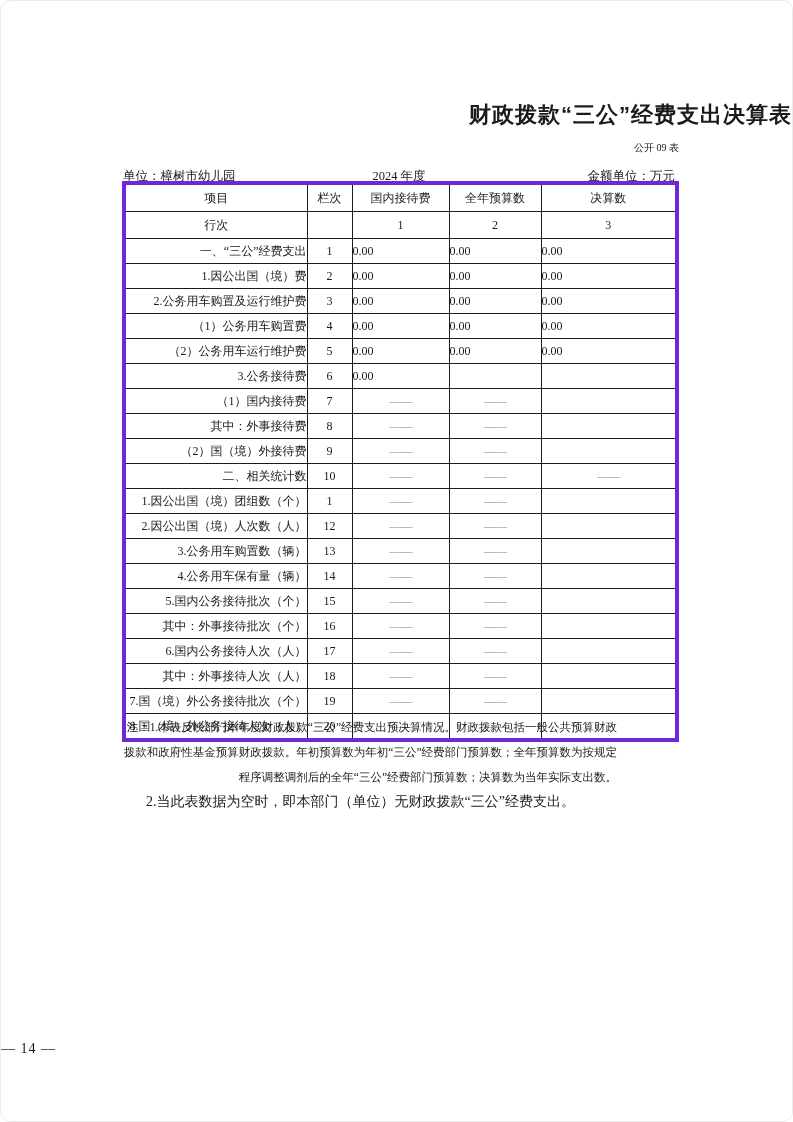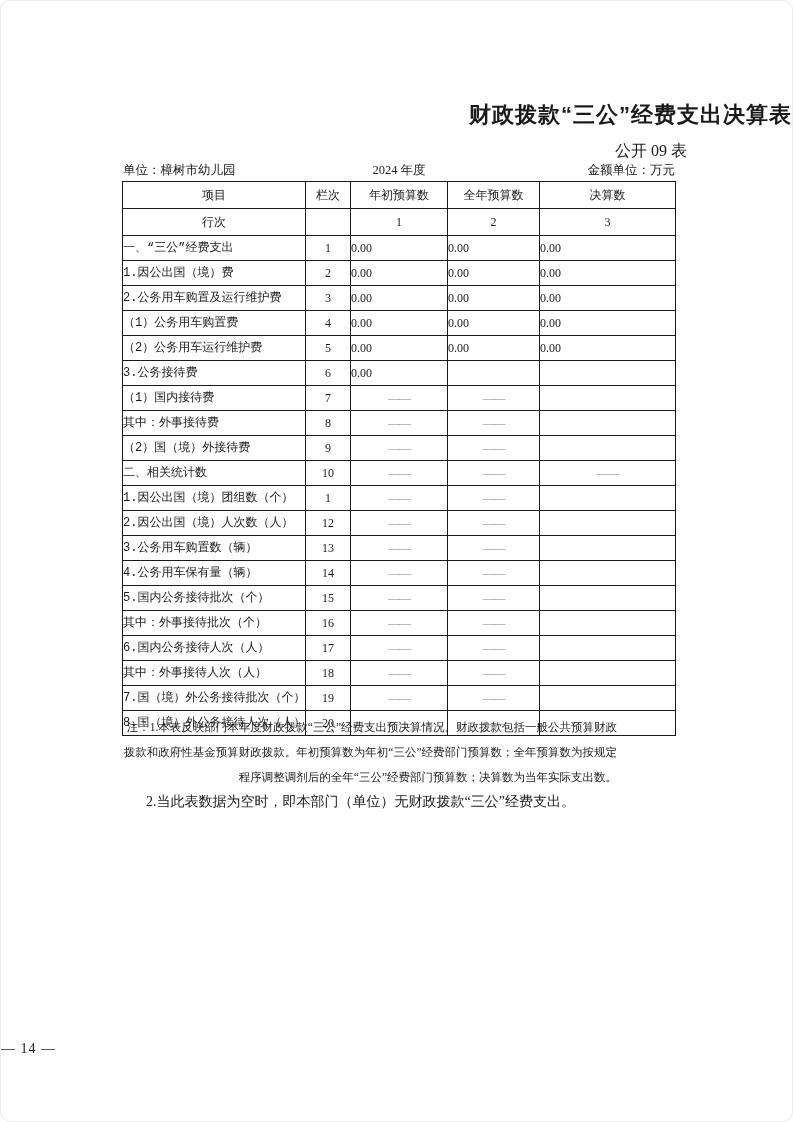--- a/index.html
+++ b/index.html
@@ -14,47 +14,47 @@
     color:#1a1a1a;
     overflow:hidden;
   }
   .doc-title{
     position:absolute;top:99px;left:0;width:100%;
     text-align:right;
     font-family:"Liberation Sans","DejaVu Sans",sans-serif;
     font-weight:bold;font-size:22px;letter-spacing:1px;
   }
   .table-code{
-    position:absolute;top:140px;right:105px;
-    font-size:16px;
+    position:absolute;top:140px;right:113px;
+    font-size:10px;
   }
   .meta-row{
-    position:absolute;top:161px;left:122px;width:552px;height:17px;
+    position:absolute;top:167px;left:122px;width:552px;height:17px;
     font-size:12.5px;
   }
   .meta-row .unit{position:absolute;left:0;top:0;}
   .meta-row .year{position:absolute;left:50%;top:0;transform:translateX(-50%);}
   .meta-row .amount{position:absolute;right:0;top:0;}
   table.budget{
     position:absolute;top:180px;left:121px;
     width:553px;
     border-collapse:collapse;table-layout:fixed;
     font-size:12px;
   }
   table.budget th,table.budget td{
     border:1px solid #1a1a1a;
     padding:0;
     height:24px;line-height:24px;
     white-space:nowrap;overflow:hidden;
     font-weight:normal;
     vertical-align:middle;
   }
-  table.budget{border:1px solid #6d28d9;}
+  table.budget{border:4px solid #6d28d9;}
   table.budget thead th{height:26px;line-height:26px;text-align:center;}
-  td.item{text-align:left;font-family:Liberation Mono, monospace;}
+  td.item{text-align:right;}
   td.ind-0{padding-left:5px;}
   td.ind-1{padding-left:11px;}
   td.ind-2{padding-left:21px;margin-left:32px;}
   td.ind-3{padding-left:55px;}
   td.line{text-align:center;}
   td.num{text-align:left;padding-right:8px;}
   td.dash{text-align:center;color:#9b9b9b;letter-spacing:-1px;}
   .notes{
     position:absolute;left:122px;top:714px;width:494px;
     font-size:11.5px;line-height:25px;
@@ -90,21 +90,21 @@
       <col style="width:183px">
         <col style="width:45px">
         <col style="width:97px">
         <col style="width:92px">
         <col style="width:136px">
     </colgroup>
     <thead>
       <tr>
         <th>项目</th>
         <th>栏次</th>
-        <th>年初预算数</th>
+        <th>国内接待费</th>
         <th>全年预算数</th>
         <th>决算数</th>
       </tr>
       <tr>
         <th>行次</th>
         <th></th>
         <th>1</th>
         <th>2</th>
         <th>3</th>
       </tr>

